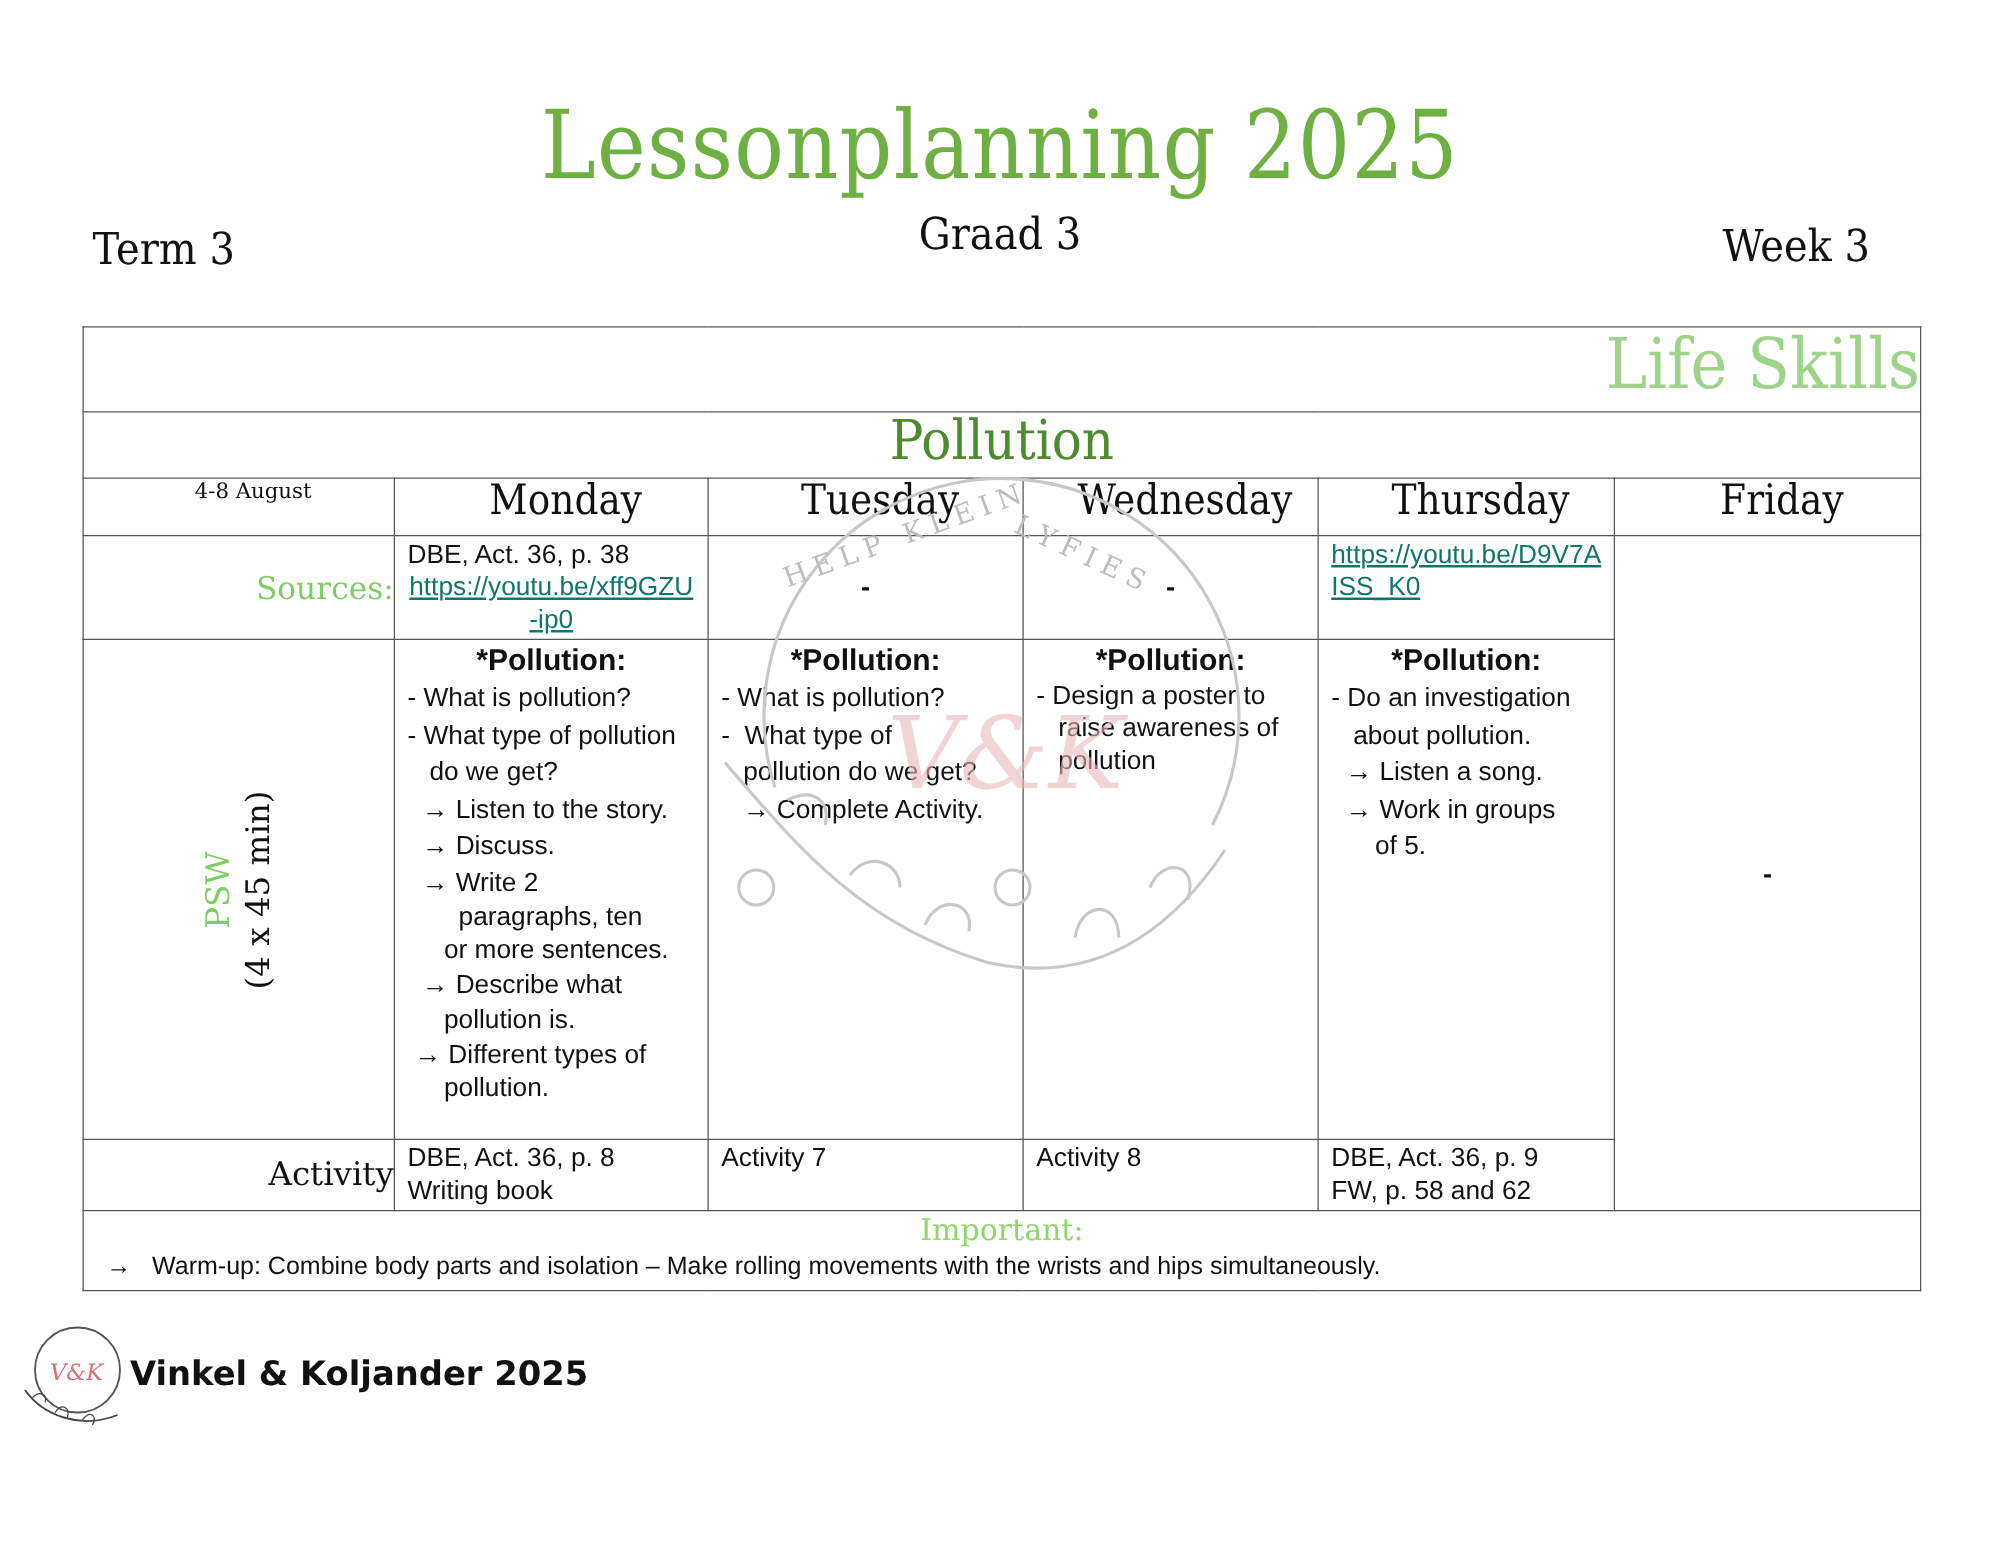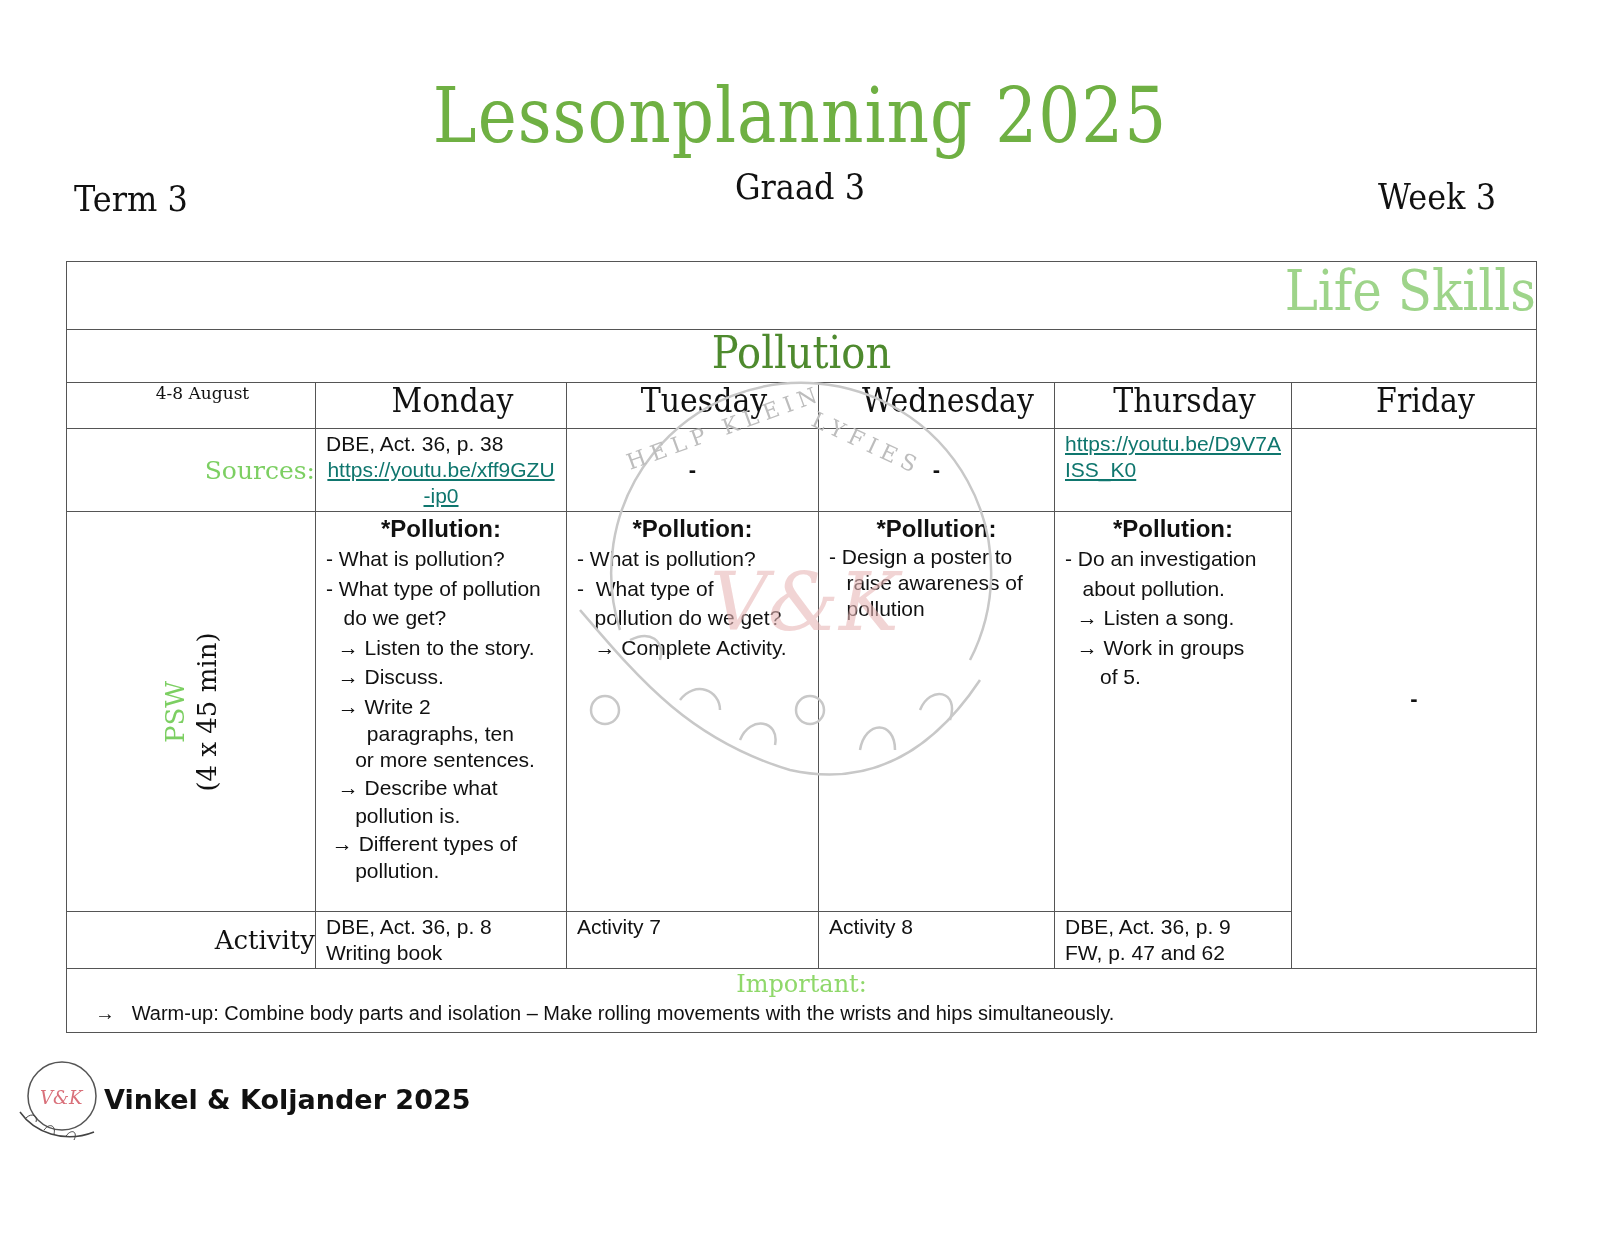--- a/index.html
+++ b/index.html
@@ -49,21 +49,21 @@
       position: absolute; left: 50%; top: 50%;
       transform: translate(-50%, -50%) rotate(-90deg);
       white-space: nowrap; text-align: center; line-height: 32px;
     }
     .vert .psw { color: #7ccf62; font-size: 26px; display: block; }
     .vert .dur { font-size: 26px; display: block; }
 
     .row-activity td { height: 57px; }
     .activity-label { font-size: 26px; }
 
-    .row-important td { height: 64px; padding: 0 28px; }
+    .row-important td { height: 64px; padding: 0 18px; }
     .important-title { text-align: center; color: #8fd86a; font-size: 24px; line-height: 30px; }
     .warmup { font-size: 20px; line-height: 28px; }
     .warmup b { font-weight: normal; }
 
     .friday-cell { text-align: center; vertical-align: middle !important; font-size: 22px; font-weight: bold; }
 
     .watermark { position: absolute; left: 560px; top: 380px; width: 460px; height: 460px; pointer-events: none; }
 
     .footer-logo { position: absolute; left: 14px; top: 1052px; width: 96px; height: 96px; }
     .footer-text { position: absolute; left: 104px; top: 1084px; font-size: 27px; font-weight: bold; font-family: "DejaVu Sans", sans-serif; color: #111; }
@@ -172,21 +172,21 @@
       <div>Writing book</div>
     </td>
     <td class="cell">
       <div>Activity 7</div>
     </td>
     <td class="cell">
       <div>Activity 8</div>
     </td>
     <td class="cell">
       <div>DBE, Act. 36, p. 9</div>
-      <div>FW, p. 47 and 62</div>
+      <div>FW, p. 58 and 62</div>
     </td>
   </tr>
 
   <tr class="row-important">
     <td colspan="6">
       <div class="important-title deco">Important:</div>
       <div class="warmup">
         <span>→</span>&nbsp;&nbsp;
         <b>Warm-up:</b><span> Combine body parts and isolation – Make rolling movements with the wrists and hips simultaneously.</span>
       </div>

